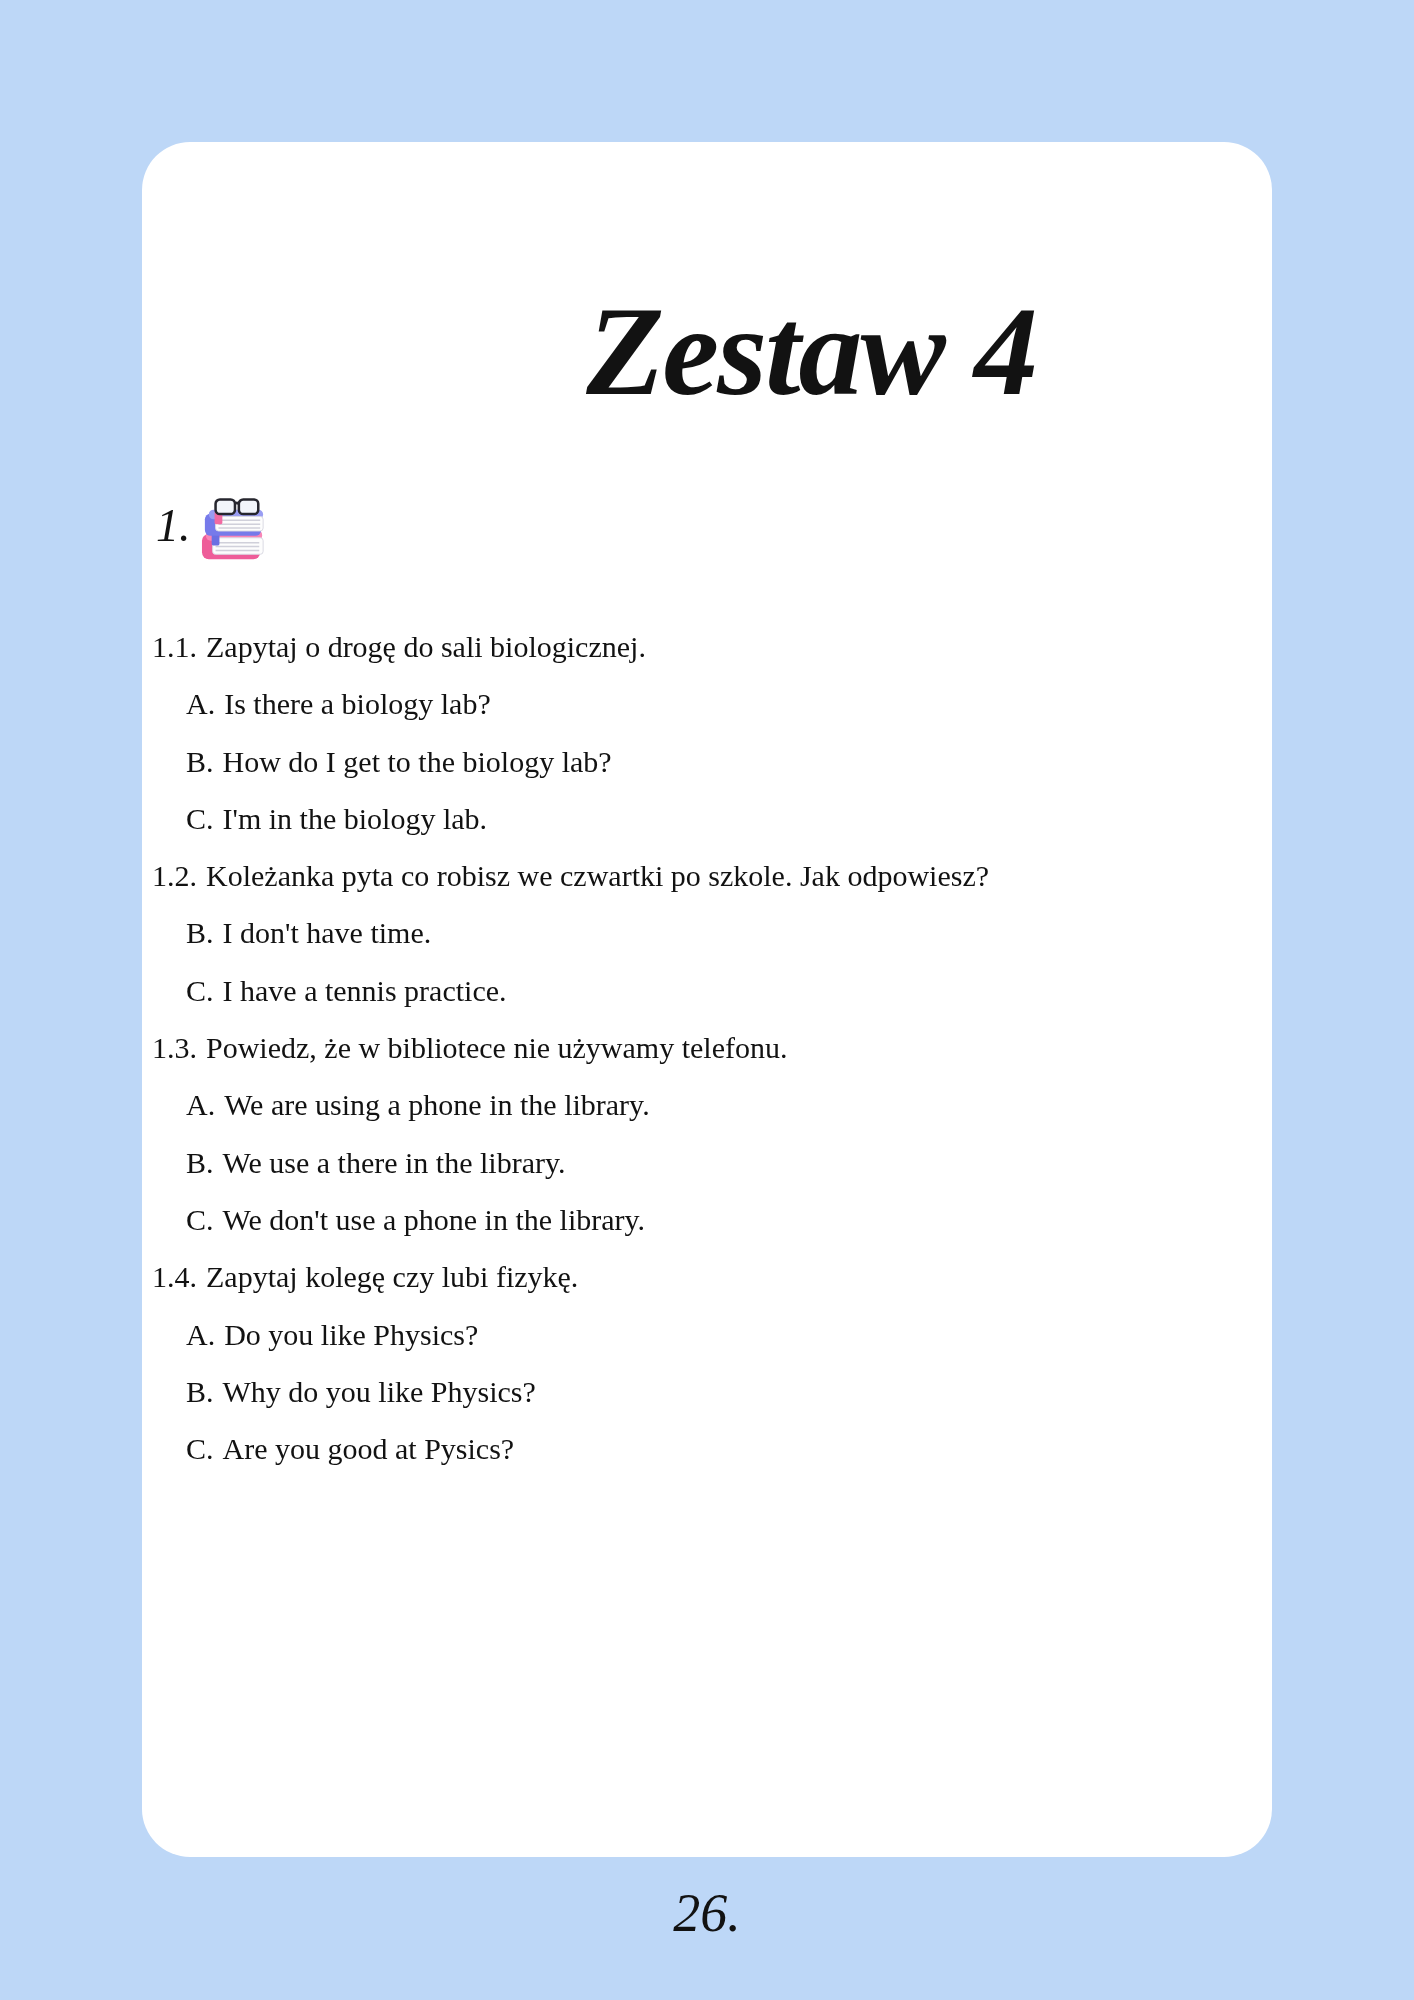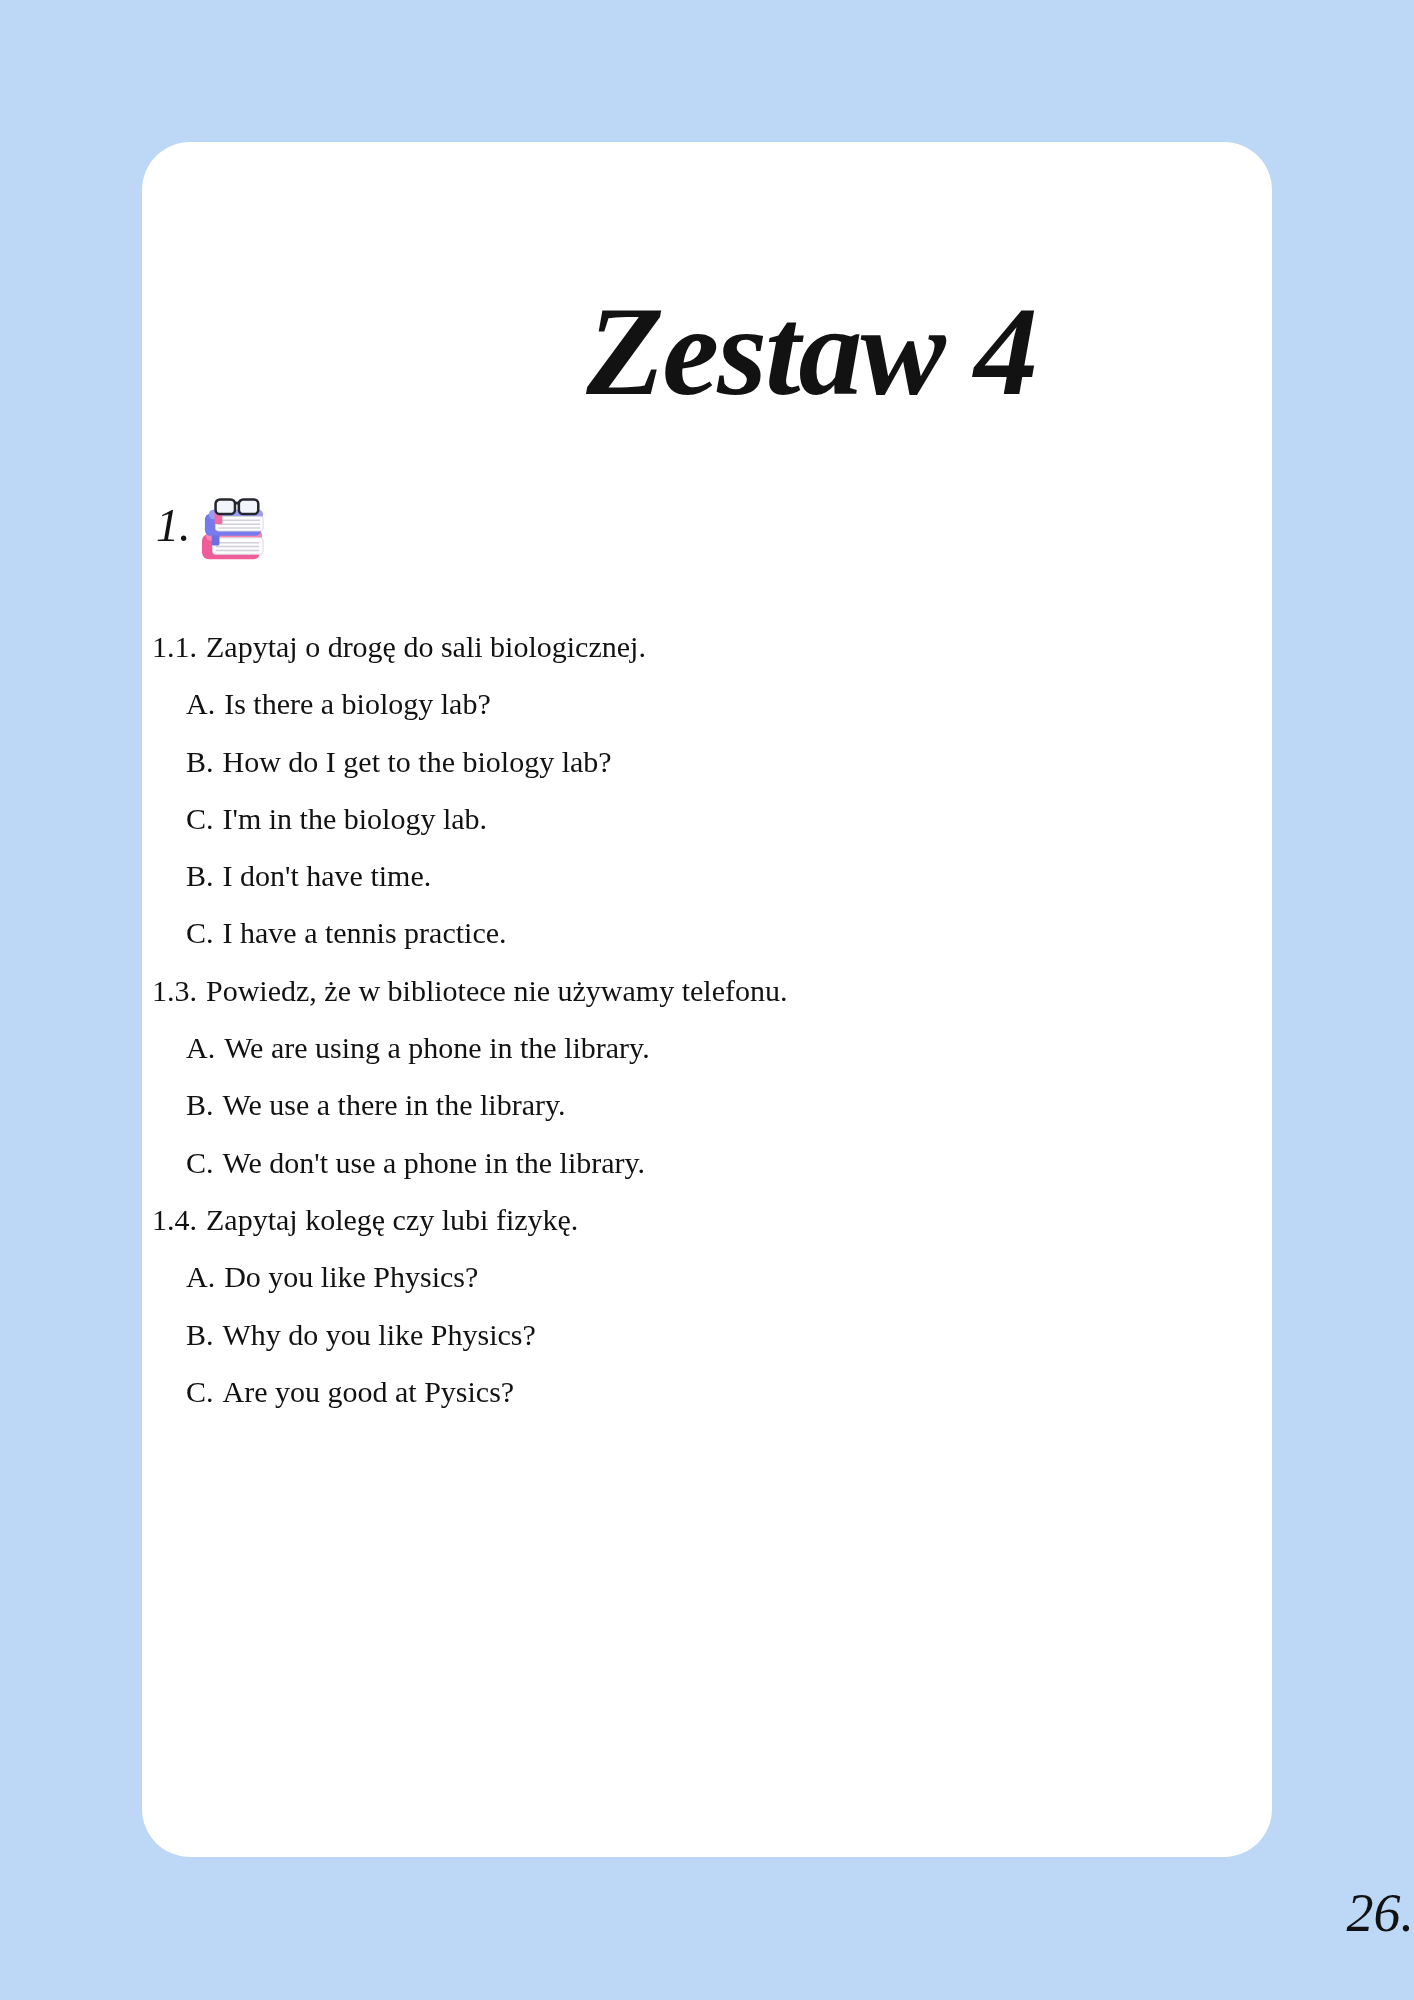--- a/index.html
+++ b/index.html
@@ -74,21 +74,21 @@
   .oline{
     line-height:57.3px;
     padding-left:34px;
     white-space:nowrap;
   }
   .qnum,.olabel{margin-right:9px;}
   .page-number{
     position:absolute;
     left:0;top:1882px;
     width:1414px;
-    text-align:right;
+    text-align:center;
     font-style:italic;
     font-size:54px;
   }
 </style>
 </head>
 <body>
 
 <div class="page">
   <div class="card"></div>
 
@@ -122,20 +122,21 @@
 
   </div>
 
   <div class="questions">
 
     <div class="qline"><span class="qnum">1.1.</span><span>Zapytaj o drogę do sali biologicznej.</span></div>
     <div class="oline"><span class="olabel">A.</span><span>Is there a biology lab?</span></div>
     <div class="oline"><span class="olabel">B.</span><span>How do I get to the biology lab?</span></div>
     <div class="oline"><span class="olabel">C.</span><span>I'm in the biology lab.</span></div>
 
+    <div class="qline"><span class="qnum">1.2.</span><span>Koleżanka pyta co robisz we czwartki po szkole. Jak odpowiesz?</span></div>
     <div class="oline"><span class="olabel">B.</span><span>I don't have time.</span></div>
     <div class="oline"><span class="olabel">C.</span><span>I have a tennis practice.</span></div>
 
     <div class="qline"><span class="qnum">1.3.</span><span>Powiedz, że w bibliotece nie używamy telefonu.</span></div>
     <div class="oline"><span class="olabel">A.</span><span>We are using a phone in the library.</span></div>
     <div class="oline"><span class="olabel">B.</span><span>We use a there in the library.</span></div>
     <div class="oline"><span class="olabel">C.</span><span>We don't use a phone in the library.</span></div>
 
     <div class="qline"><span class="qnum">1.4.</span><span>Zapytaj kolegę czy lubi fizykę.</span></div>
     <div class="oline"><span class="olabel">A.</span><span>Do you like Physics?</span></div>

